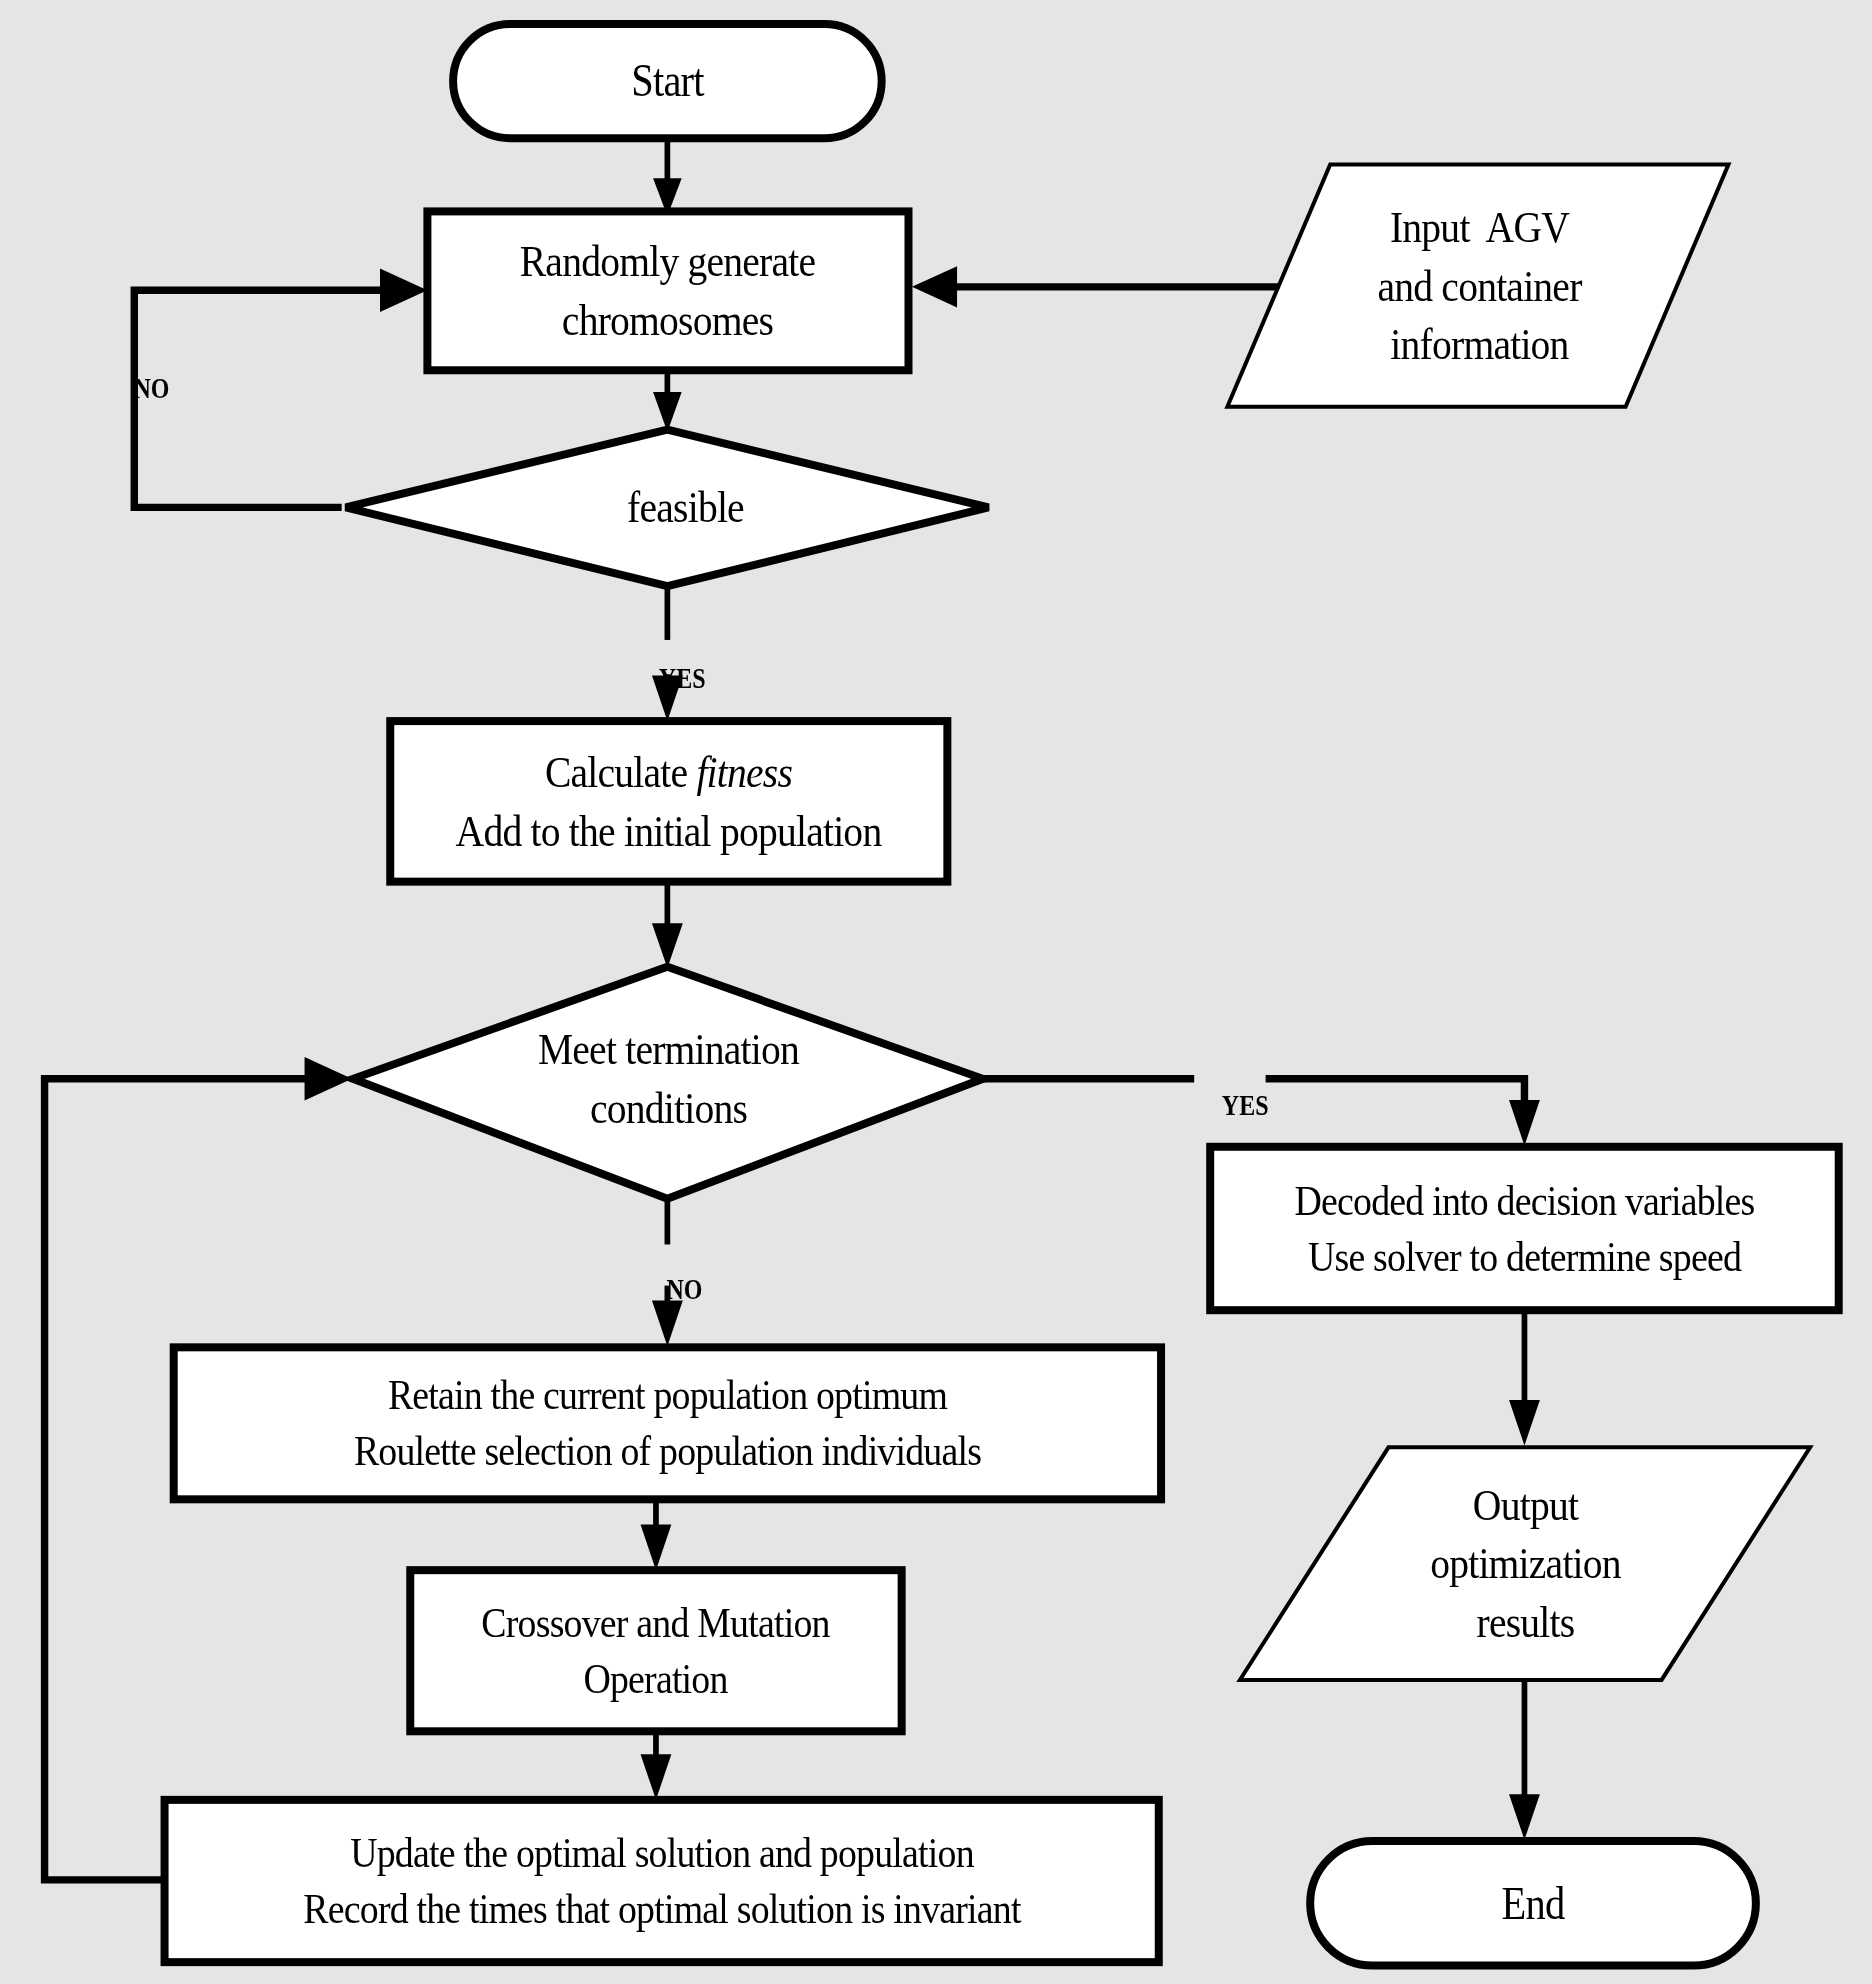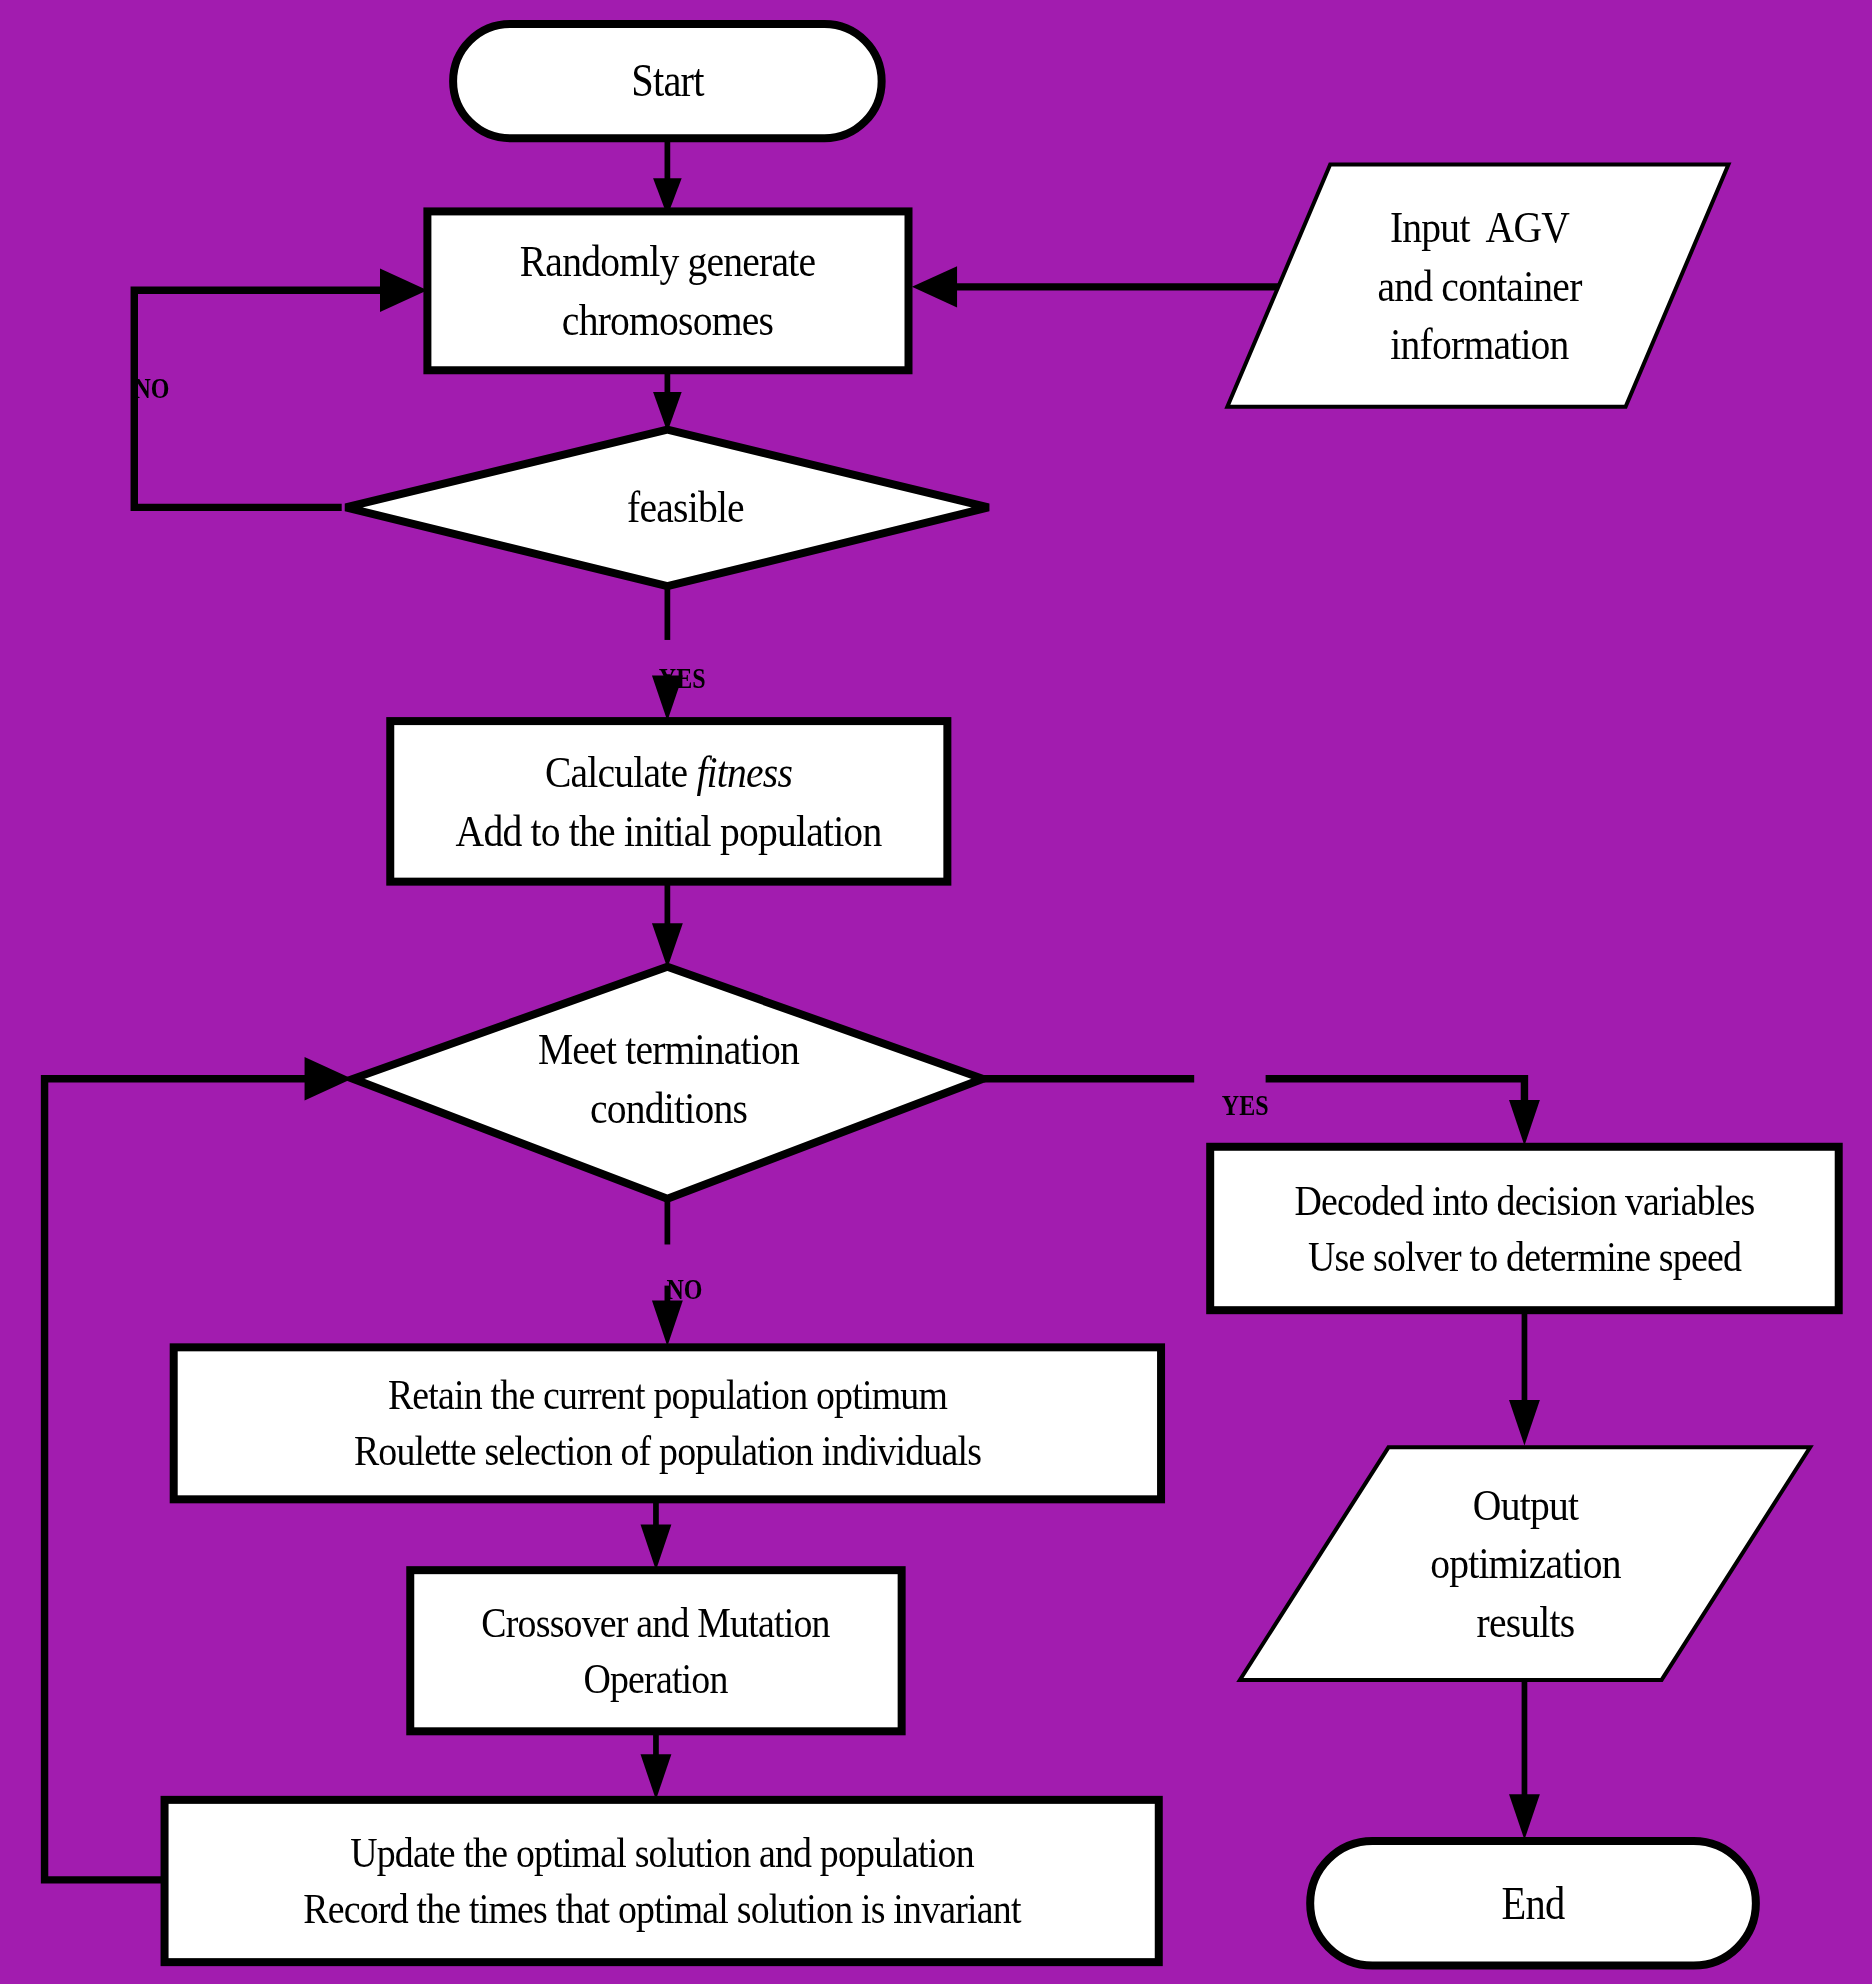--- a/index.html
+++ b/index.html
@@ -5,21 +5,21 @@
 <style>
   html, body {
     margin: 0;
     padding: 0;
     background: #ffffff;
   }
   #flow-root {
     position: relative;
     width: 1873px;
     height: 1985px;
-    background: #a21caf;
+    background: #e5e5e5;
     overflow: hidden;
     font-family: "Liberation Serif", "DejaVu Serif", serif;
   }
   svg.flow-svg {
     position: absolute;
     top: 0; left: 0;
     width: 1873px;
     height: 1985px;
     display: block;
   }

